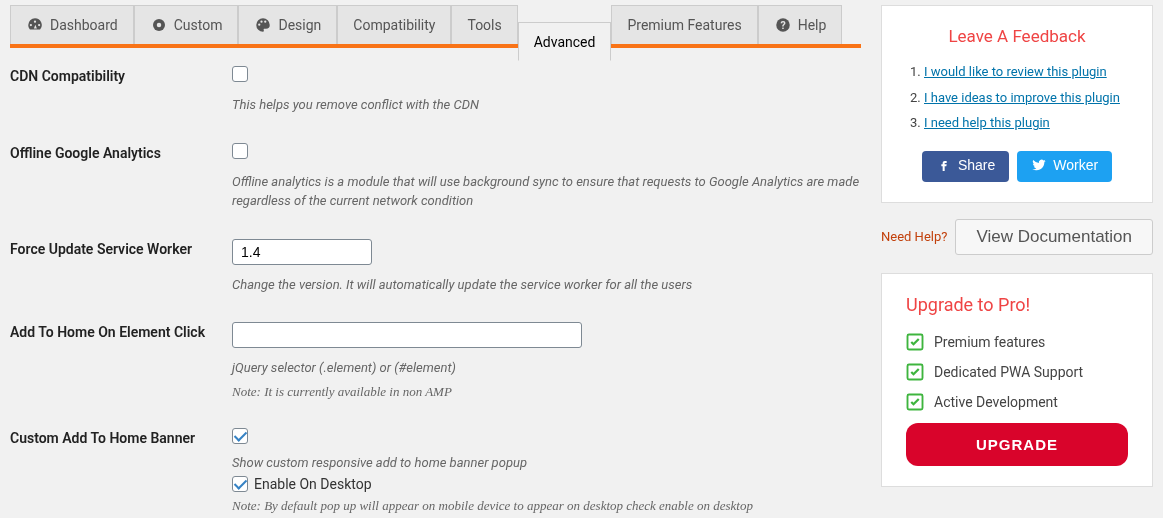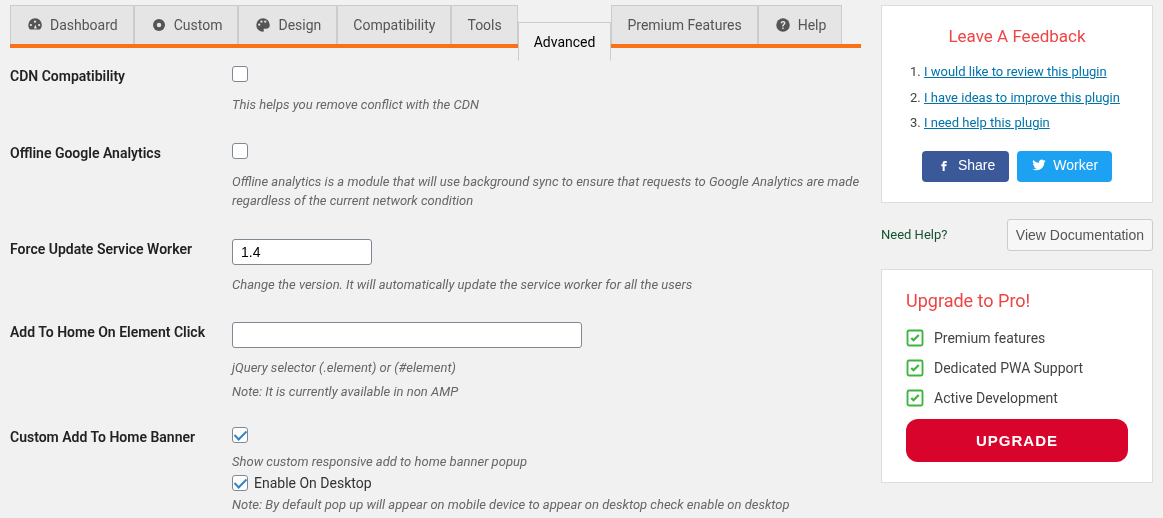--- a/index.html
+++ b/index.html
@@ -28,21 +28,21 @@
     .tab.active { background: #f1f1f1; border-bottom: 1px solid #f1f1f1; position: relative; top: 17px; color: #000; }
     .tab:first-child { margin-left: 0; }
     .tab-icon { width: 18px; height: 18px; display: inline-flex; align-items: center; justify-content: center; }
     .tab-icon svg { width: 18px; height: 18px; fill: #555; }
 
     
     .form-row { display: flex; align-items: flex-start; margin-bottom: 28px; }
     .form-label { width: 222px; font-weight: 600; font-size: 14px; color: #222; padding-top: 2px; }
     .form-field { flex: 1; }
     .form-desc { font-style: italic; color: #666; font-size: 13px; margin-top: 10px; line-height: 1.5; }
-    .form-note { font-style: italic; color: #666; font-size: 13px; margin-top: 6px; }
+    .form-note { font-style: italic; color: #666; font-size: 13px; margin-top: 6px; font-family: Liberation Serif, serif; }
     input[type="checkbox"] {
       width: 16px; height: 16px; border: 1px solid #7e8993;
       background: #fff; margin: 0; cursor: pointer;
       appearance: none; border-radius: 3px; position: relative;
     }
     input[type="checkbox"]:checked::after {
       content: ""; position: absolute; left: 4px; top: 0px;
       width: 5px; height: 10px; border: solid #3582c4;
       border-width: 0 2px 2px 0; transform: rotate(45deg);
     }
@@ -68,24 +68,24 @@
     .social-btn {
       display: flex; align-items: flex-start; gap: 6px;
       padding: 6px 14px; border-radius: 4px;
       color: #fff; font-size: 14px; cursor: pointer; border: none;
     }
     .social-btn.fb { background: #3b5998; }
     .social-btn.tw { background: #1da1f2; }
     .social-btn svg { width: 16px; height: 16px; fill: #fff; }
 
     .help-row { display: flex; justify-content: space-between; align-items: center; margin-bottom: 18px; }
-    .help-text { color: #14532d; font-size: 13px; }
+    .help-text { color: #c2410c; font-size: 13px; }
     .doc-btn {
       background: #f7f7f7; border: 1px solid #ccc;
-      padding: 7px 8px; border-radius: 3px; font-size: 14px;
+      padding: 7px 20px; border-radius: 3px; font-size: 17px;
       cursor: pointer; color: #555;
     }
 
     .pro-list { list-style: none; }
     .pro-list li { display: flex; align-items: center; gap: 10px; margin-bottom: 12px; color: #444; font-size: 14px;}
     .check-icon { width: 18px; height: 18px; flex-shrink: 0; }
     .check-icon svg { width: 18px; height: 18px; }
     .upgrade-btn {
       display: block; width: 100%; background: #d9042b;
       color: #fff; border: none; padding: 13px;

